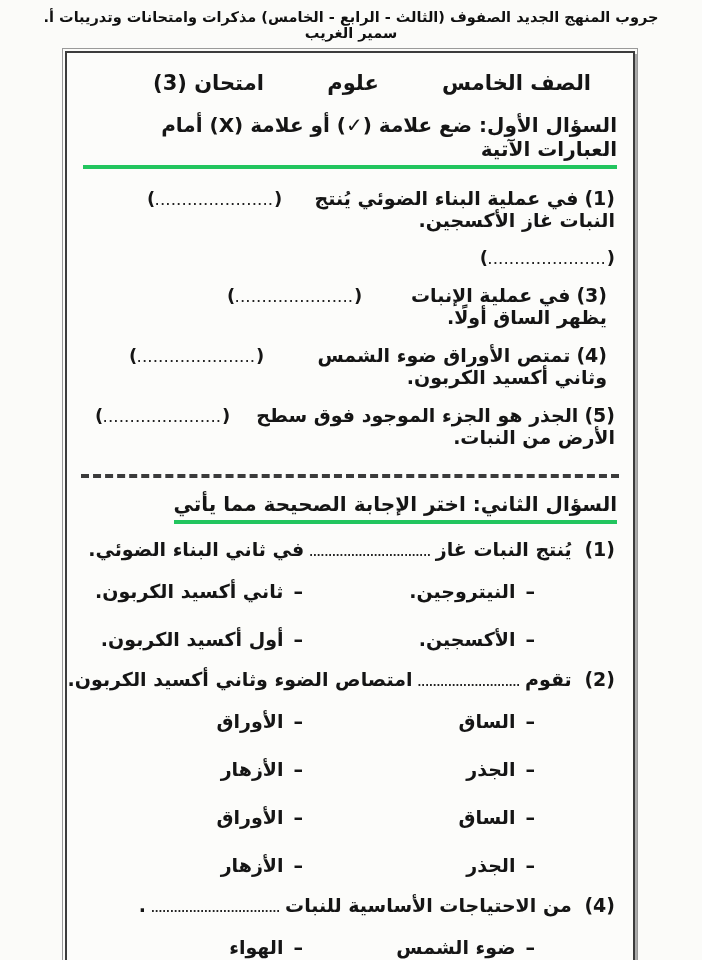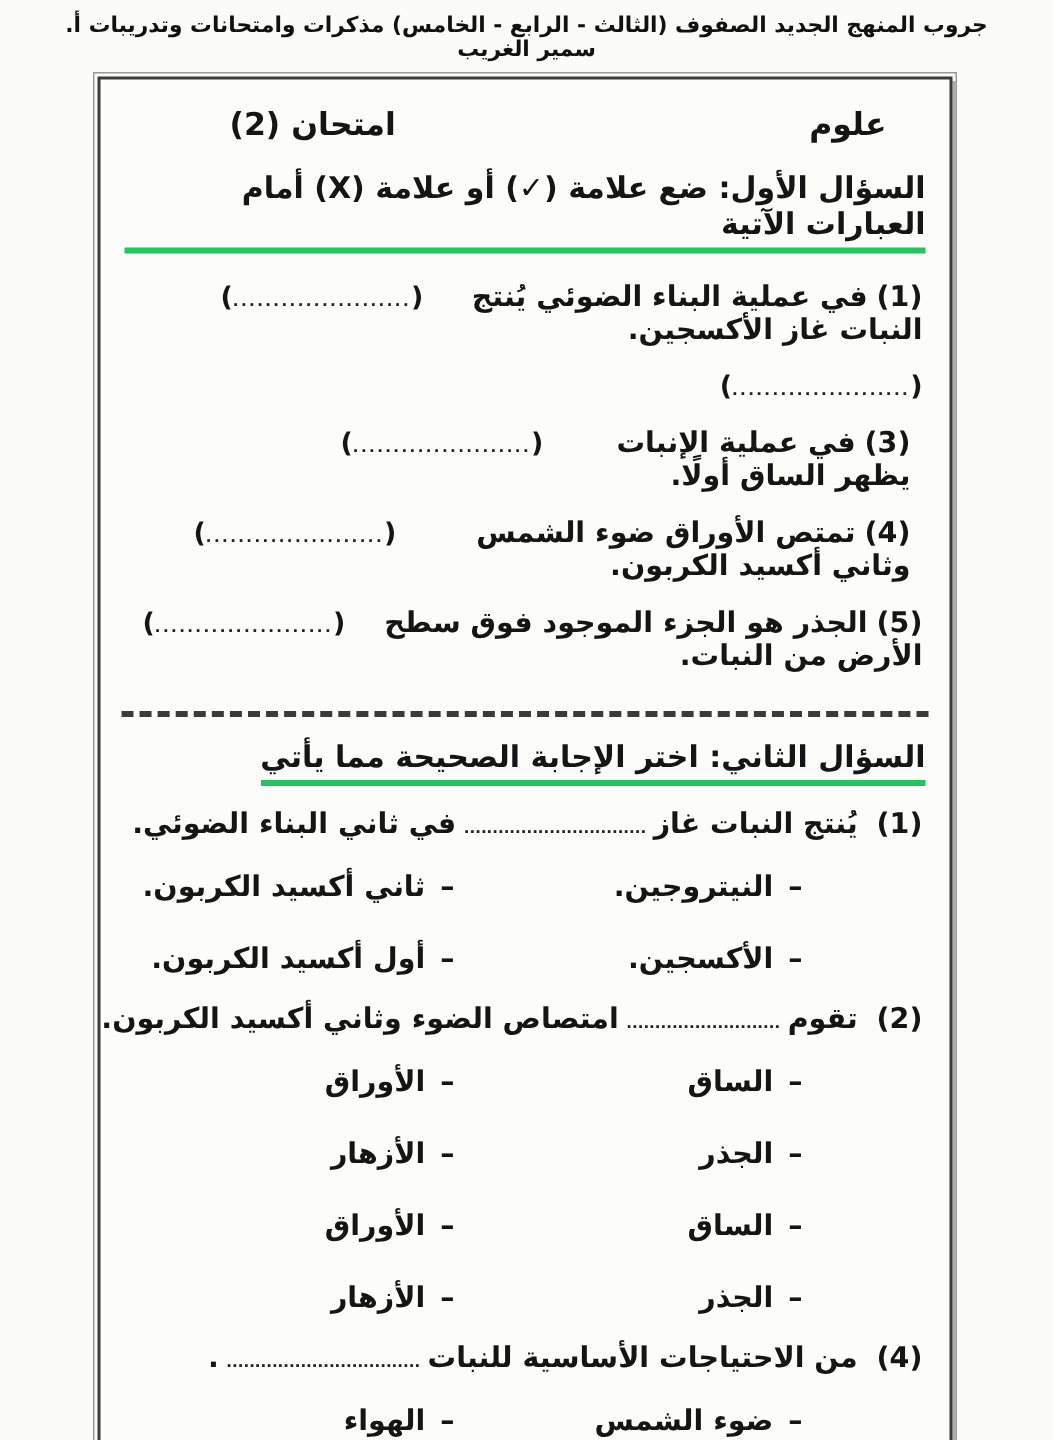--- a/index.html
+++ b/index.html
@@ -105,22 +105,23 @@
 </head>
 <body>
 
 <div class="page">
 
   <div class="banner top">جروب المنهج الجديد الصفوف (الثالث - الرابع - الخامس) مذكرات وامتحانات وتدريبات أ. سمير الغريب</div>
 
   <div class="exam-box">
 
     <div class="title-row">
+      <span>الصف الخامس</span>
       <span>علوم</span>
-      <span>امتحان (2)</span>
+      <span>امتحان (3)</span>
     </div>
 
     <div class="heading q1-heading">
       <span>السؤال الأول:  ضع علامة (✓) أو علامة (X) أمام العبارات الآتية</span>
     </div>
 
     <div class="s1-block">
 
       <div class="s1-row">
         <div class="stmt">

